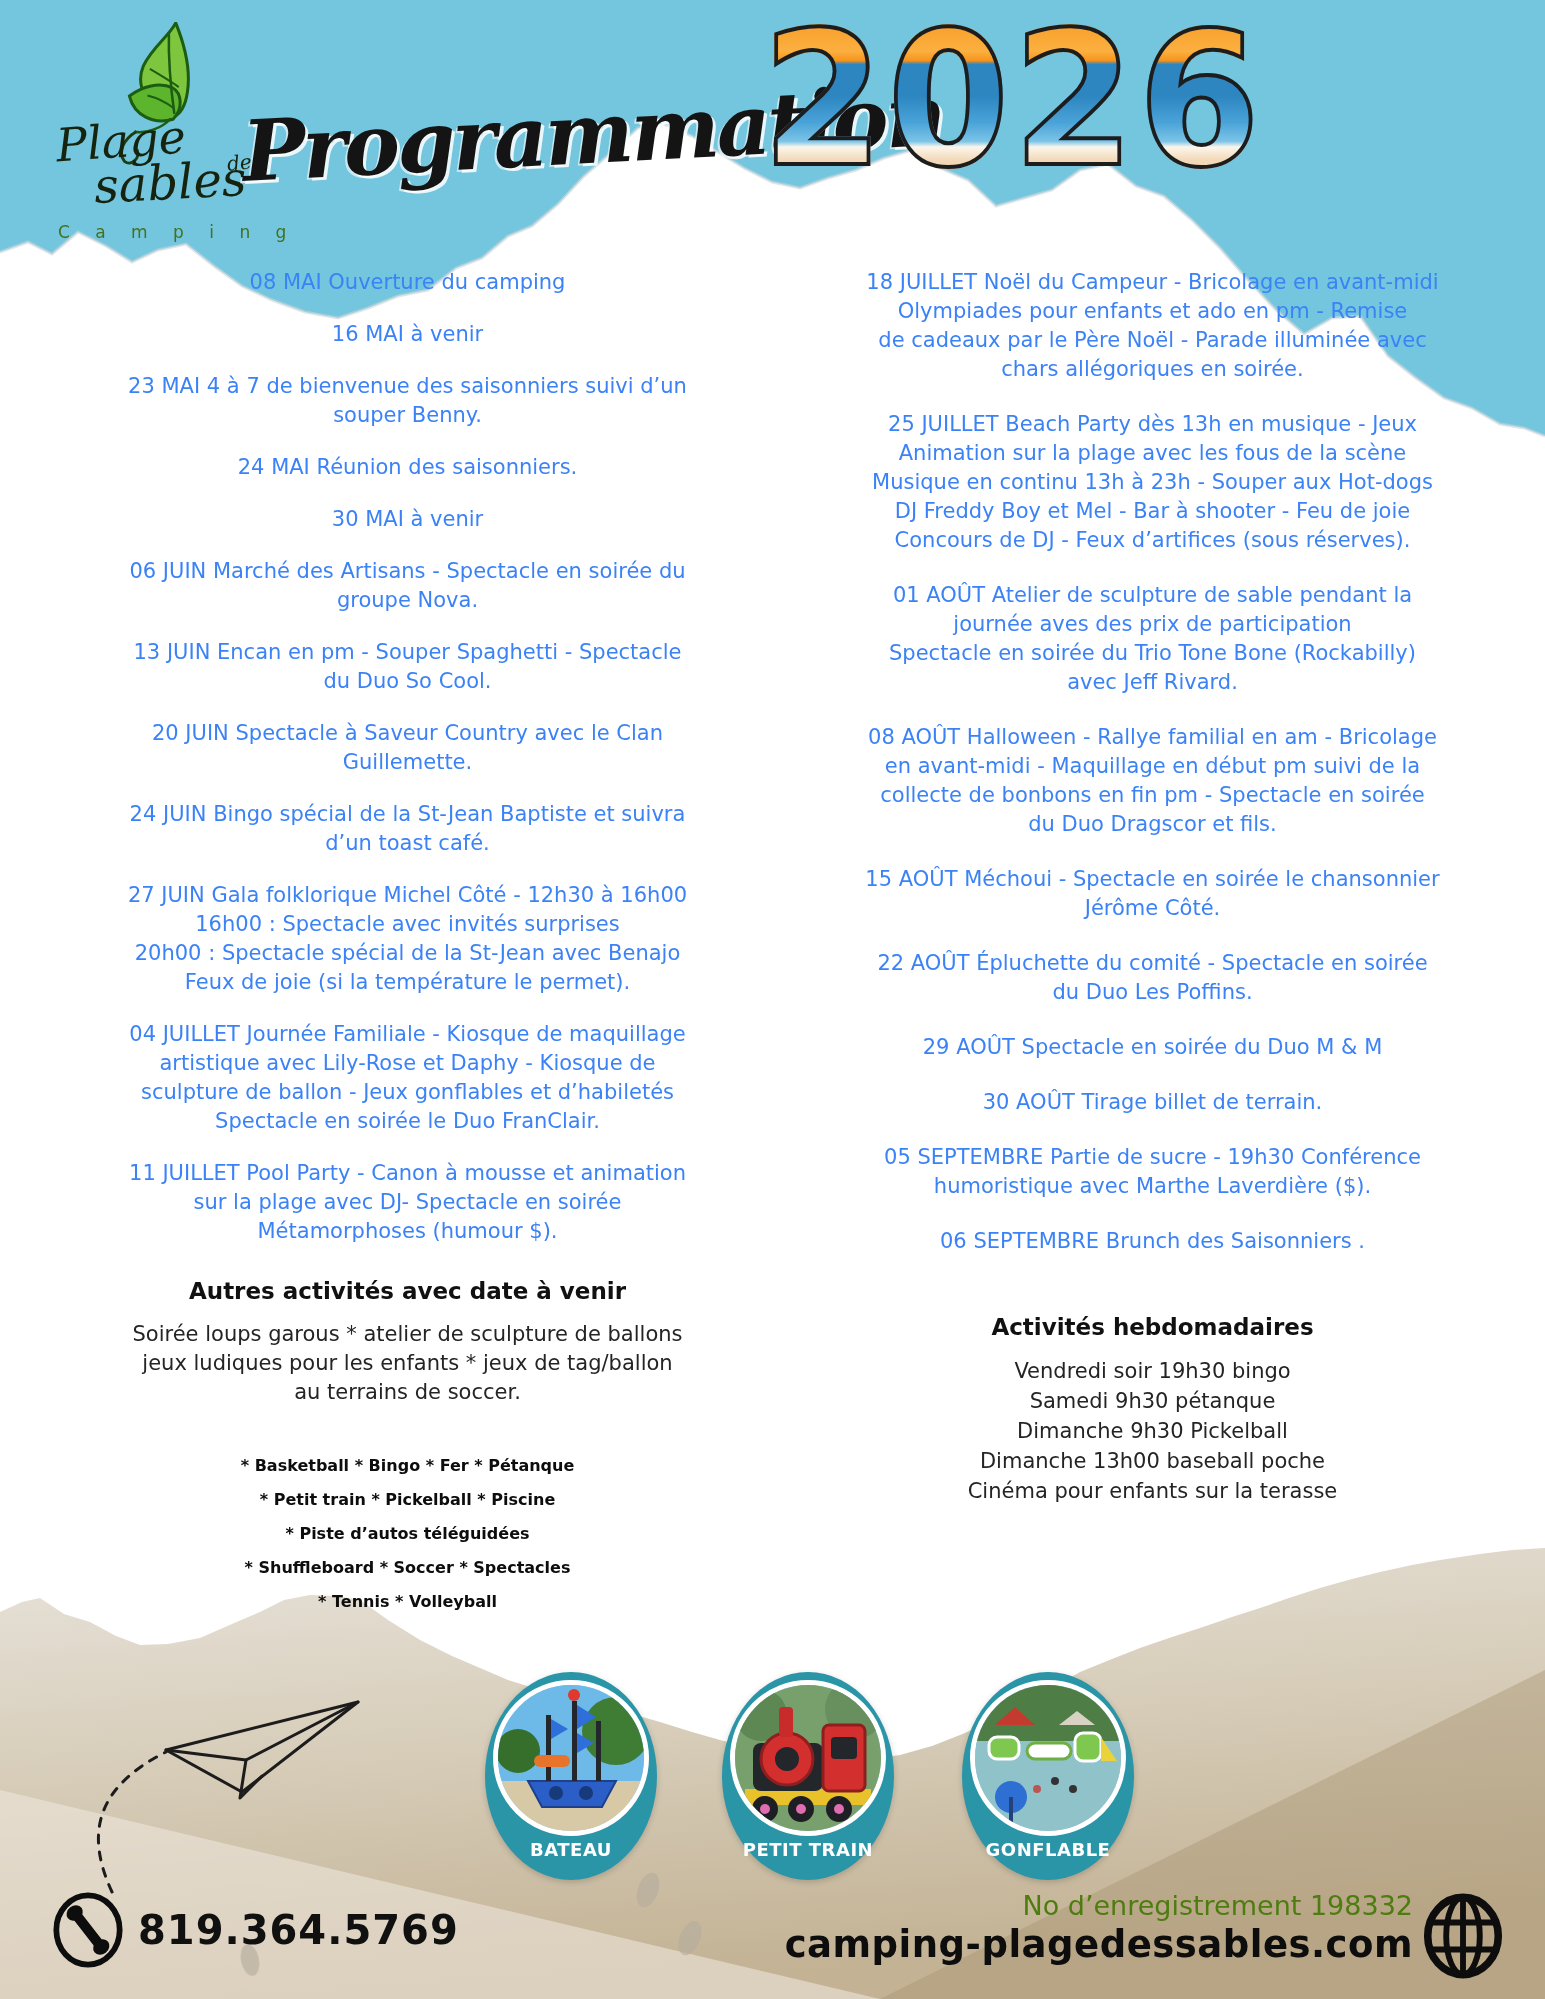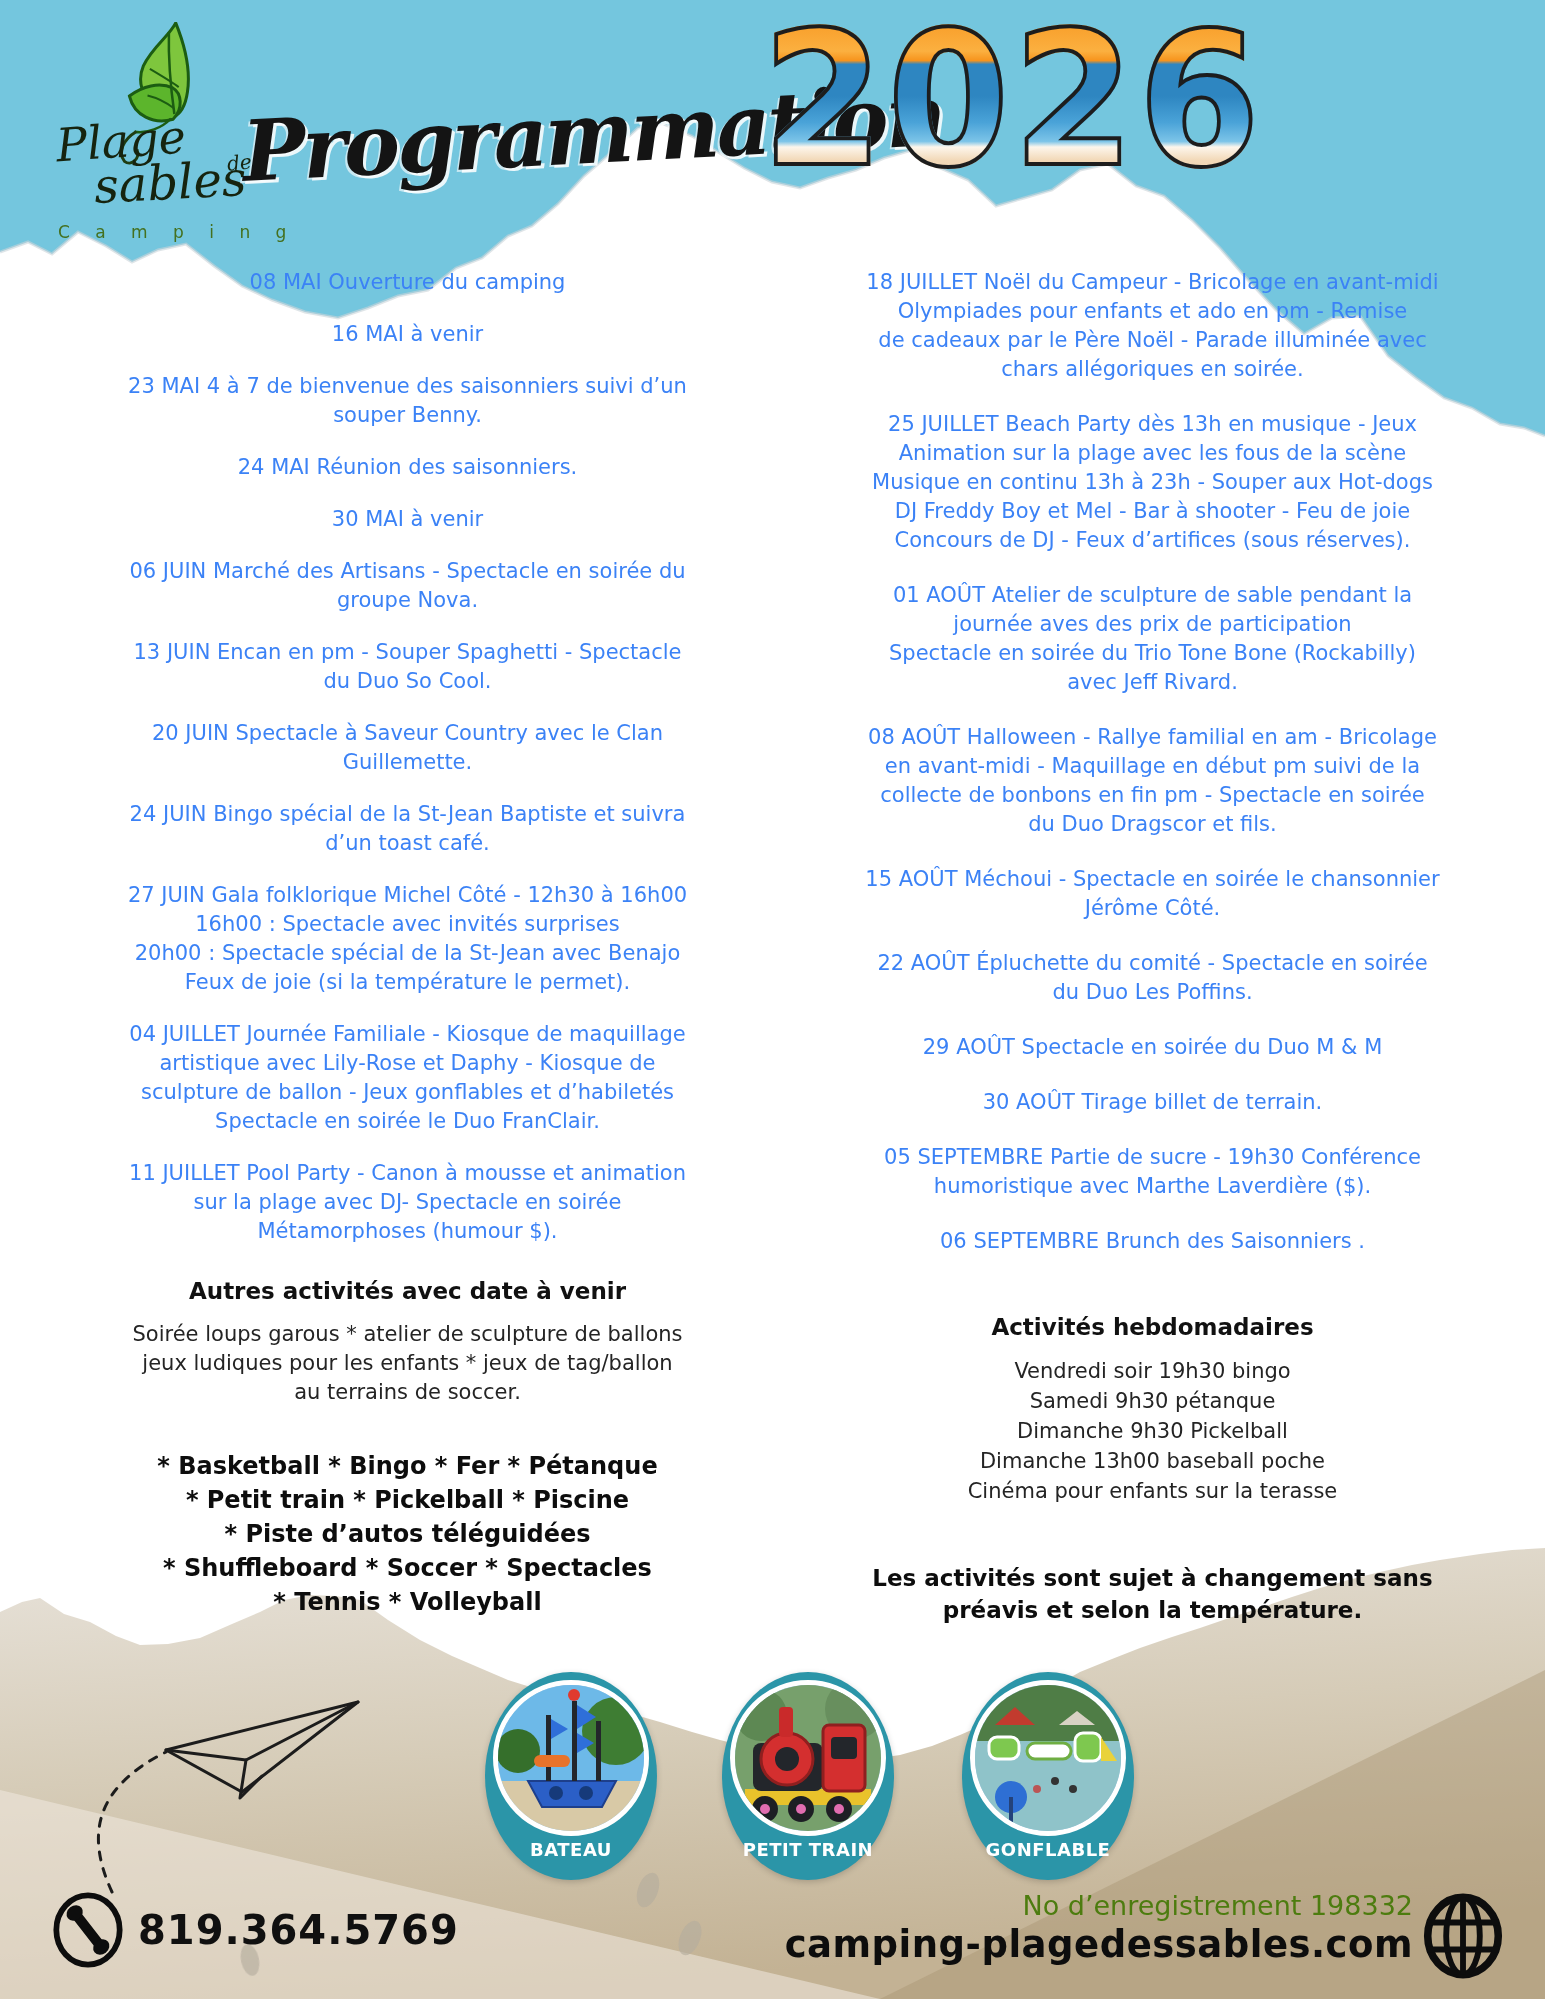--- a/index.html
+++ b/index.html
@@ -53,21 +53,21 @@
   }
   .col-right .event{margin-bottom:26px;}
   .event.gap-before{margin-top:12px;}
   .subhead{
     margin:30px 0 14px 0;font-size:23px;line-height:30px;font-weight:bold;color:#111;
     font-family:"DejaVu Sans",sans-serif;
   }
   .col-right .subhead{margin-top:56px;}
   .extra-par{margin:0;font-size:21px;line-height:29px;white-space:pre-line;color:#242424;}
   .boldlist{margin-top:42px;}
-  .boldlist div{font-size:24px;line-height:34px;font-weight:bold;color:#0d0d0d;}
+  .boldlist div{font-size:16px;line-height:34px;font-weight:bold;color:#0d0d0d;}
   .weekly div{font-size:21px;line-height:30px;color:#242424;}
   .weekly{margin-top:8px;}
   .notice{
     margin:56px auto 0 auto;width:640px;font-size:23px;line-height:32px;font-weight:bold;color:#0d0d0d;white-space:pre-line;
   }
 
   
   .sand-svg{position:absolute;left:0;top:1540px;z-index:2;}
 
   
@@ -199,22 +199,20 @@
     <p class="event">06 SEPTEMBRE Brunch des Saisonniers .</p>
 
     <h3 class="subhead">Activités hebdomadaires</h3>
     <div class="weekly">
       <div>Vendredi soir 19h30 bingo</div>
       <div>Samedi 9h30 pétanque</div>
       <div>Dimanche 9h30 Pickelball</div>
       <div>Dimanche 13h00 baseball poche</div>
       <div>Cinéma pour enfants sur la terasse</div>
     </div>
-    <p class="notice">Les activités  sont sujet à changement sans
-préavis et selon la température.</p>
   </div>
 
   <svg class="sand-svg" width="1545" height="459" viewBox="0 0 1545 459">
     <defs>
       <linearGradient id="sandg" x1="0" y1="0" x2="0.25" y2="1">
         <stop offset="0" stop-color="#e8e3db"></stop>
         <stop offset="0.5" stop-color="#d6ccb8"></stop>
         <stop offset="1" stop-color="#c3b294"></stop>
       </linearGradient>
     </defs>

